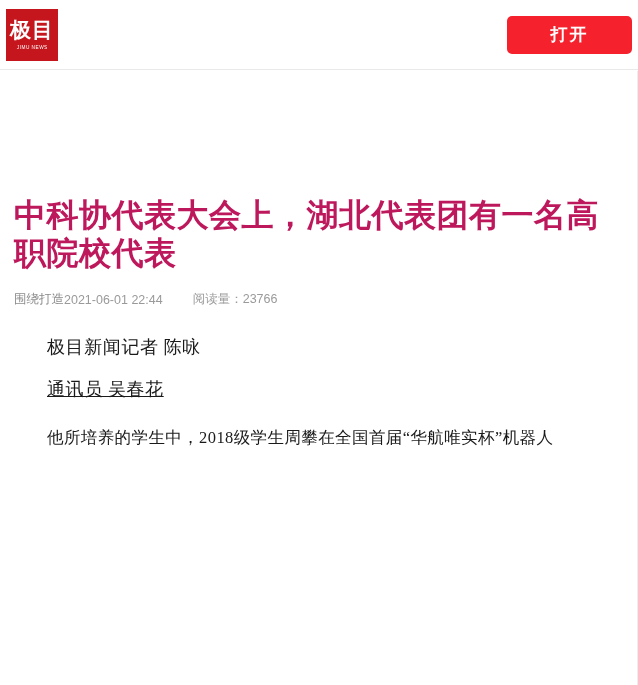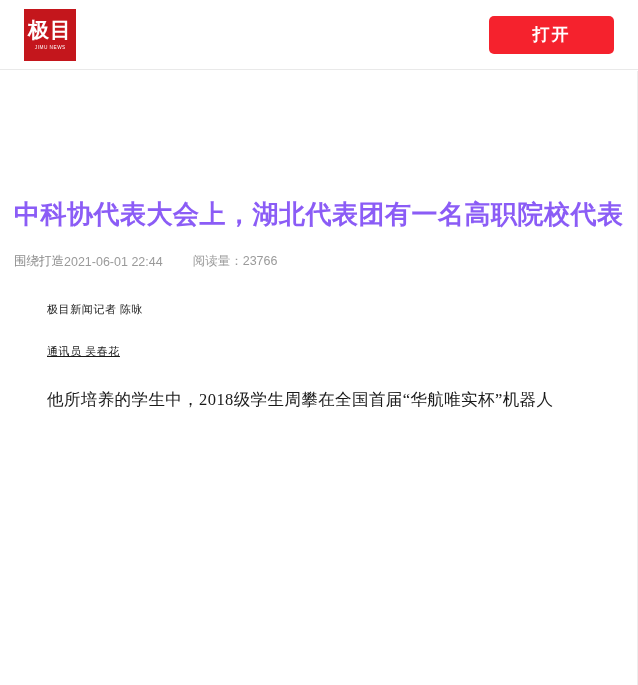--- a/index.html
+++ b/index.html
@@ -16,21 +16,21 @@
     overflow: hidden;
   }
 
   
   .appbar {
     height: 70px;
     width: 100%;
     background: #ffffff;
     display: flex;
     align-items: center;
-    padding: 0 24px;
+    padding: 0 6px;
     border-bottom: 1px solid #e9e9e9;
   }
   .logo {
     width: 52px;
     height: 52px;
     background: #c4161c;
     color: #ffffff;
     display: flex;
     flex-direction: column;
     align-items: center;
@@ -73,41 +73,41 @@
     cursor: pointer;
     font-family: "Liberation Sans", sans-serif;
   }
 
   
   .article {
     padding: 0 14px;
   }
   .headline {
     font-family: Liberation Serif, serif;
-    font-size: 26px;
+    font-size: 32px;
     font-weight: bold;
-    color: #8b5cf6;
+    color: #be185d;
     line-height: 38px;
     margin: 126px 0 0 0;
     letter-spacing: 0.5px;
   }
   .meta {
     display: flex;
     align-items: center;
     margin-top: 19px;
     font-size: 12.5px;
     color: #9a9a9a;
   }
   .meta-source { color: #8c8c8c; }
   .meta-time { }
   .meta-reads { margin-left: 30px; }
 
   .byline {
     font-family: "Liberation Serif", serif;
-    font-size: 11px;
+    font-size: 18px;
     color: #1a1a1a;
     line-height: 30px;
     margin-top: 24px;
     text-indent: 33px;
     letter-spacing: 0.6px;
   }
   .byline.second { margin-top: 12px; text-decoration: underline; }
 
   .para {
     font-family: "Liberation Serif", serif;

